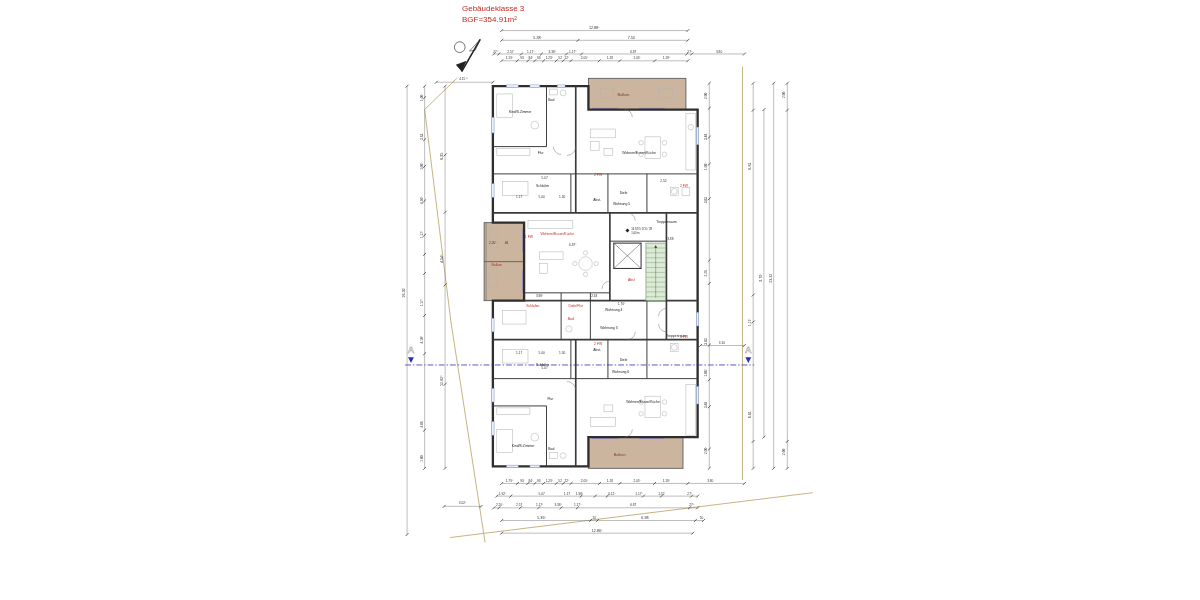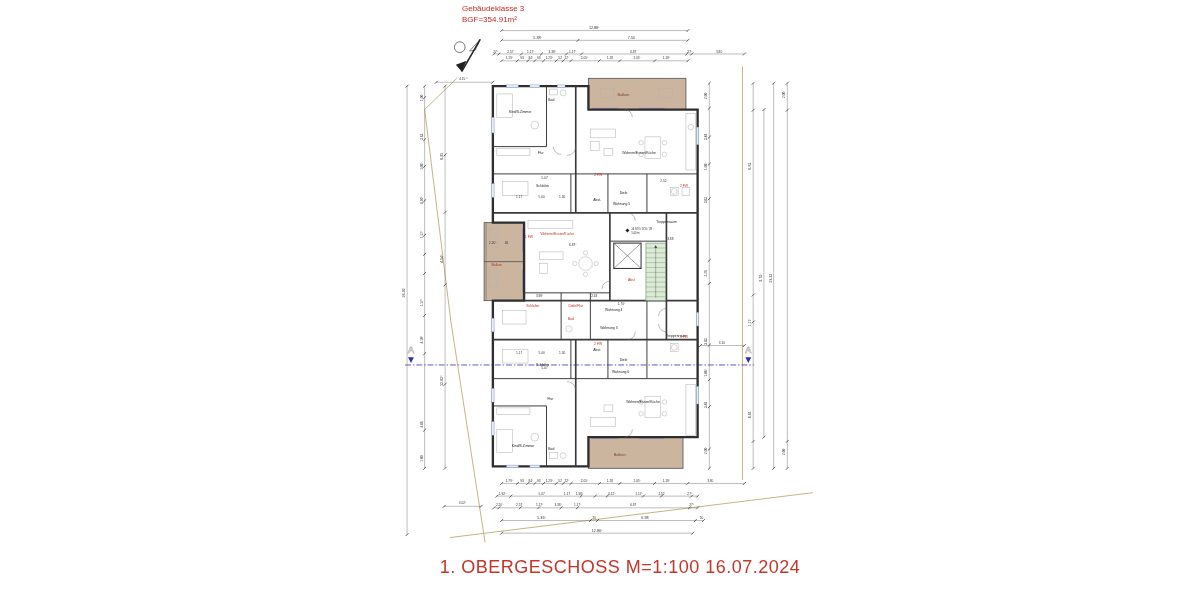--- a/index.html
+++ b/index.html
@@ -473,16 +473,15 @@
     <text class="rms red" x="598" y="180">2 FW</text>
     <text class="rms red" x="686" y="191">2 FW</text>
     <text class="rms red" x="598" y="354">2 FW</text>
     <text class="rms red" x="686" y="346">1 FW</text>
     <text class="note" x="632" y="236">16 STG 17,6 / 28</text>
     <text class="note" x="632" y="240">1,00 m</text>
     <path d="M628,234 l2,2 -2,2 -2,-2 Z" fill="#222"></path>
   </g>
 </svg>
 
-<div class="title">1. OBERGESCHOSS   M=1:100   16.07.2024</div>
 <div class="pagenum">29</div>
 
 </div>
 
 </body></html>

